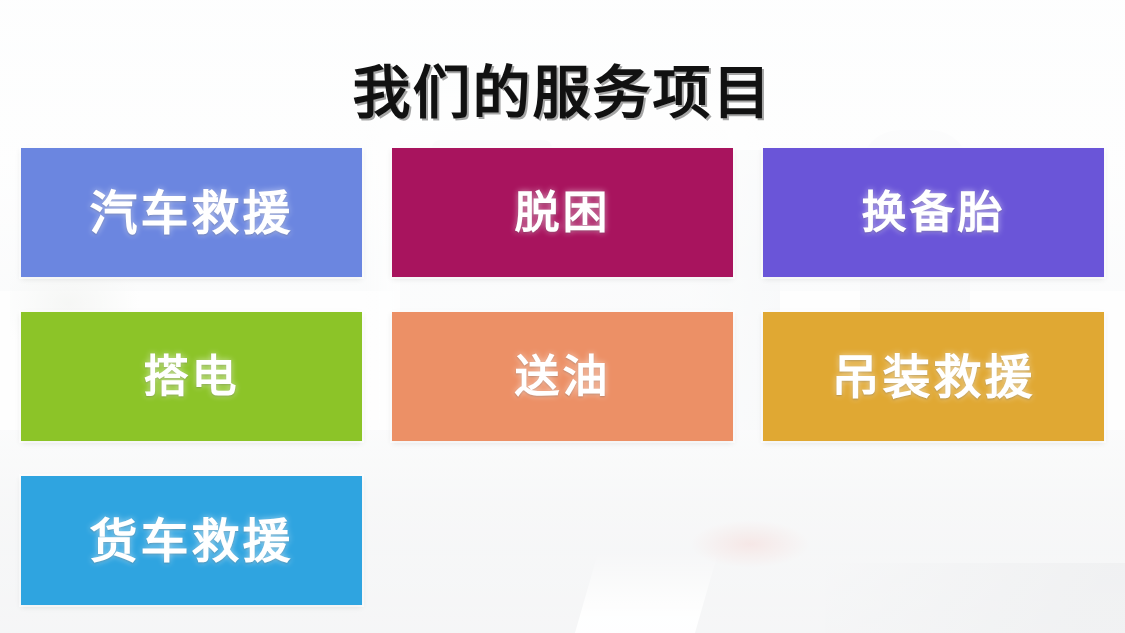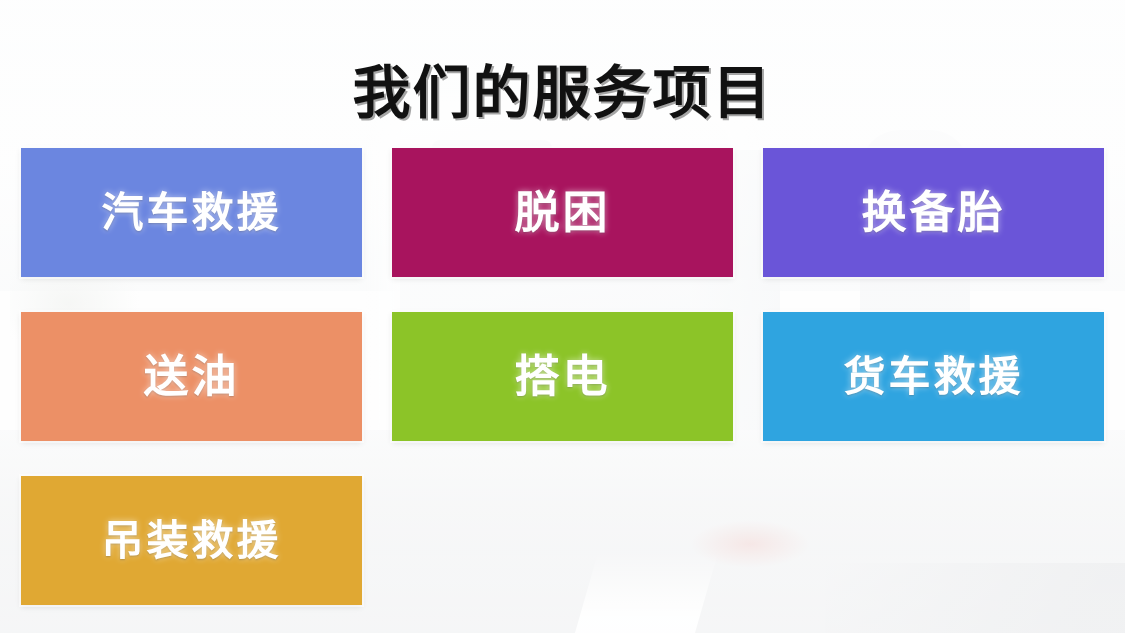--- a/index.html
+++ b/index.html
@@ -169,21 +169,21 @@
     color: #ffffff;
     font-size: 45px;
     font-weight: 700;
     letter-spacing: 3px;
     line-height: 1;
     font-family: "DejaVu Sans", "Liberation Sans", sans-serif;
     text-shadow: 0 0 6px rgba(255,255,255,.55),
                  0 1px 2px rgba(0,0,0,.25);
     white-space: nowrap;
   }
-  .tile-label.sm { font-size: 42px; }
+  .tile-label.sm { font-size: 48px; }
 </style>
 </head>
 <body>
 
 <div class="poster">
 
   <div class="bg-layer">
     <div class="bg-topband"></div>
     <div class="bg-sky"></div>
     <div class="bg-tree"></div>
@@ -205,28 +205,28 @@
     <div class="tile-grid">
         <div class="tile" style="background: rgb(107, 134, 224);">
           <span class="tile-label sm">汽车救援</span>
         </div>
         <div class="tile" style="background: rgb(168, 20, 94);">
           <span class="tile-label">脱困</span>
         </div>
         <div class="tile" style="background: rgb(106, 85, 216);">
           <span class="tile-label">换备胎</span>
         </div>
+        <div class="tile" style="background: rgb(140, 196, 40);">
+          <span class="tile-label">搭电</span>
+        </div>
         <div class="tile" style="background: rgb(236, 144, 102);">
           <span class="tile-label">送油</span>
         </div>
-        <div class="tile" style="background: rgb(140, 196, 40);">
-          <span class="tile-label">搭电</span>
+        <div class="tile" style="background: rgb(224, 168, 51);">
+          <span class="tile-label sm">吊装救援</span>
         </div>
         <div class="tile" style="background: rgb(47, 164, 224);">
           <span class="tile-label sm">货车救援</span>
         </div>
-        <div class="tile" style="background: rgb(224, 168, 51);">
-          <span class="tile-label sm">吊装救援</span>
-        </div>
       </div>
 
   </div>
 </div>
 
 </body></html>

